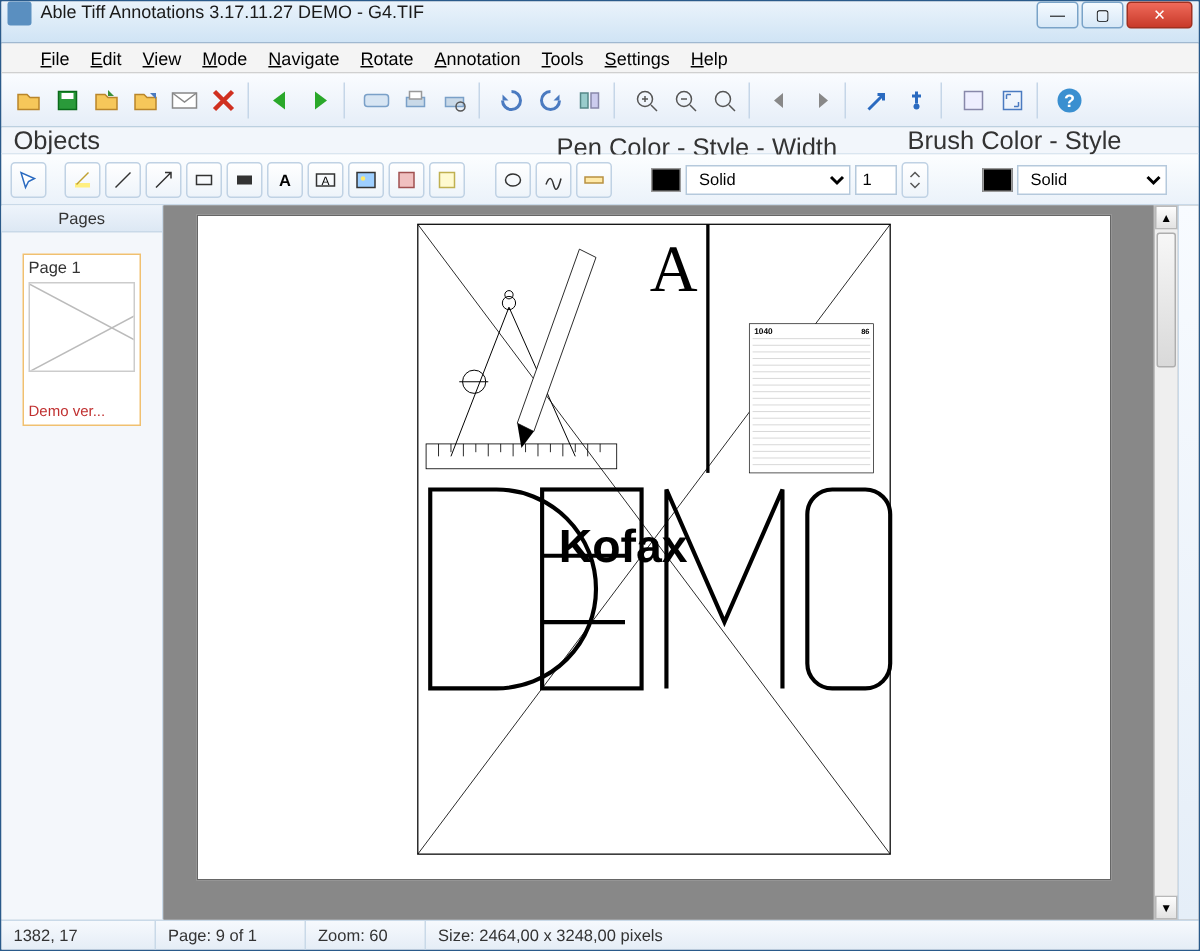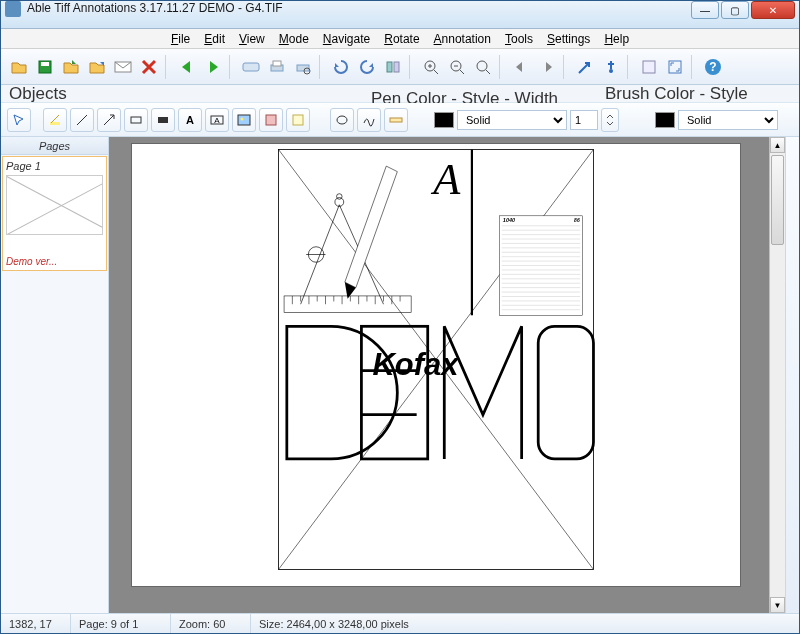--- a/index.html
+++ b/index.html
@@ -4,58 +4,58 @@
 <style>
 * { box-sizing: border-box; margin: 0; padding: 0; }
 body { font-family: "Segoe UI", Tahoma, sans-serif; font-size: 12px; background: #d4e7f7; width: 800px; height: 634px; overflow: hidden; }
 .window { width: 800px; height: 634px; border: 1px solid #2a5a8a; background: #f0f0f0; display: flex; flex-direction: column; }
 .titlebar { height: 28px; background: linear-gradient(#eaf3fb, #d0e4f5); display: flex; padding: 0 4px; border-bottom: 1px solid #a0b8d0; }
 .titlebar .app-icon { width: 16px; height: 16px; background: #5a8fc0; margin-right: 6px; border-radius: 2px; }
 .titlebar .title { flex: 1; font-size: 12px; color: #1a1a1a; }
 .win-btns { display: flex; gap: 2px; }
 .win-btn { width: 28px; height: 18px; border: 1px solid #7aa3c8; background: linear-gradient(#f5faff,#d7e8f7); border-radius: 3px; display: flex; align-items: center; justify-content: center; font-size: 10px; cursor: pointer; }
 .win-btn.close { background: linear-gradient(#ef6a5a,#c83a2a); border-color: #a03020; color: #fff; width: 44px; }
-.menubar { height: 20px; background: #f4f4f4; display: flex; align-items: center; padding: 0 8px; gap: 2px; border-bottom: 1px solid #d0d0d0; justify-content: center; }
+.menubar { height: 20px; background: #f4f4f4; display: flex; align-items: center; padding: 0 20px; gap: 2px; border-bottom: 1px solid #d0d0d0; }
 .menu-item { padding: 2px 6px; cursor: pointer; }
 .menu-item u { text-decoration: underline; }
 .toolbar { height: 36px; background: linear-gradient(#fafcff,#e6eef8); border-bottom: 1px solid #bcd0e0; display: flex; align-items: center; padding: 2px 6px; gap: 2px; }
 .tbtn { width: 24px; height: 24px; border: 1px solid transparent; border-radius: 3px; display: flex; align-items: center; justify-content: center; cursor: pointer; }
 .tsep { width: 6px; height: 24px; border-left: 1px solid #c5d6e8; margin: 0 2px; }
 .subbar { height: 18px; background: #f2f6fb; display: flex; align-items: center; padding: 0 8px; font-size: 17px; color: #333; border-bottom: 1px solid #dae6f0; }
 .subbar .lbl-objects { width: 362px; }
 .subbar .lbl-pen { width: 234px; margin-top: 10px; }
 .tool-row { height: 34px; background: linear-gradient(#fcfeff,#ebf2fa); border-bottom: 1px solid #c9d9e8; display: flex; align-items: center; padding: 2px 6px; gap: 3px; }
 .ttool { width: 24px; height: 24px; border: 1px solid #c0d2e4; background: linear-gradient(#fff,#eef4fa); border-radius: 3px; display: flex; align-items: center; justify-content: center; cursor: pointer; }
 .pen-swatch { width: 20px; height: 16px; background: #000; border: 1px solid #999; margin-left: 4px; }
 .combo { height: 20px; border: 1px solid #b5c9dc; background: #fff; font-size: 11px; padding: 1px 4px; }
 .spin { width: 28px; height: 20px; border: 1px solid #b5c9dc; background: #fff; font-size: 11px; padding: 1px 4px; }
 .tgap { flex: 0 0 16px; }
-.body-row { flex: 1; display: flex; min-height: 0; font-style: italic; }
+.body-row { flex: 1; display: flex; min-height: 0; }
 .pages-panel { width: 108px; background: #f4f7fb; border-right: 1px solid #c9d9e8; display: flex; flex-direction: column; }
 .pages-header { height: 18px; background: linear-gradient(#eef4fb,#dde8f4); border-bottom: 1px solid #c9d9e8; text-align: center; font-size: 11px; color: #333; line-height: 18px; }
-.thumb-area { flex: 1; padding: 1px; }
+.thumb-area { flex: 1; padding: 14px; }
 .thumb { border: 1px solid #f0c070; background: #fff; padding: 3px; }
 .thumb-title { font-size: 11px; color: #333; margin-bottom: 3px; }
 .thumb-img { width: 100%; height: 60px; background: #fff; border: 1px solid #ccc; position: relative; overflow: hidden; }
 .thumb-img::before, .thumb-img::after { content: ""; position: absolute; left: 0; top: 0; width: 140%; border-top: 1px solid #bbb; transform-origin: 0 0; }
 .thumb-img::before { transform: rotate(28deg); }
 .thumb-img::after { transform: rotate(-28deg); top: 100%; }
 .thumb-demo { font-size: 10px; color: #c03030; margin-top: 21px; }
 .canvas-wrap { flex: 1; display: flex; background: #888; position: relative; }
 .canvas-scroll { flex: 1; overflow: hidden; background: #888; position: relative; }
 .paper { position: absolute; left: 22px; top: 6px; width: 610px; height: 444px; background: #fff; border: 1px solid #666; overflow: hidden; }
 .paper svg { width: 100%; height: 100%; }
 .vscroll { width: 16px; background: #e9e9e9; border-left: 1px solid #c0c0c0; display: flex; flex-direction: column; }
 .vscroll .sbtn { height: 16px; background: linear-gradient(#fdfdfd,#e3e3e3); border: 1px solid #b8b8b8; display: flex; align-items: center; justify-content: center; font-size: 8px; cursor: pointer; }
 .vscroll .strack { flex: 1; background: #efefef; position: relative; }
 .vscroll .sthumb { position: absolute; left: 1px; right: 1px; top: 2px; height: 90px; background: linear-gradient(#f7f7f7,#d9d9d9); border: 1px solid #aeaeae; border-radius: 2px; }
 .ribbon-side { width: 14px; background: linear-gradient(#f8fbff,#e5eef8); border-left: 1px solid #c9d9e8; }
 .statusbar { height: 20px; background: linear-gradient(#f6f9fd,#e5edf6); border-top: 1px solid #c9d9e8; display: flex; align-items: center; font-size: 11px; color: #333; }
 .status-cell { padding: 0 8px; border-right: 1px solid #c9d9e8; height: 100%; display: flex; align-items: center; }
-.sc-coord { width: 70px; }
+.sc-coord { width: 103px; }
 .sc-page { width: 100px; }
 .sc-zoom { width: 80px; }
 </style>
 </head>
 <body>
 
 <div class="window">
 
   <div class="titlebar">
     <div class="app-icon"></div>

